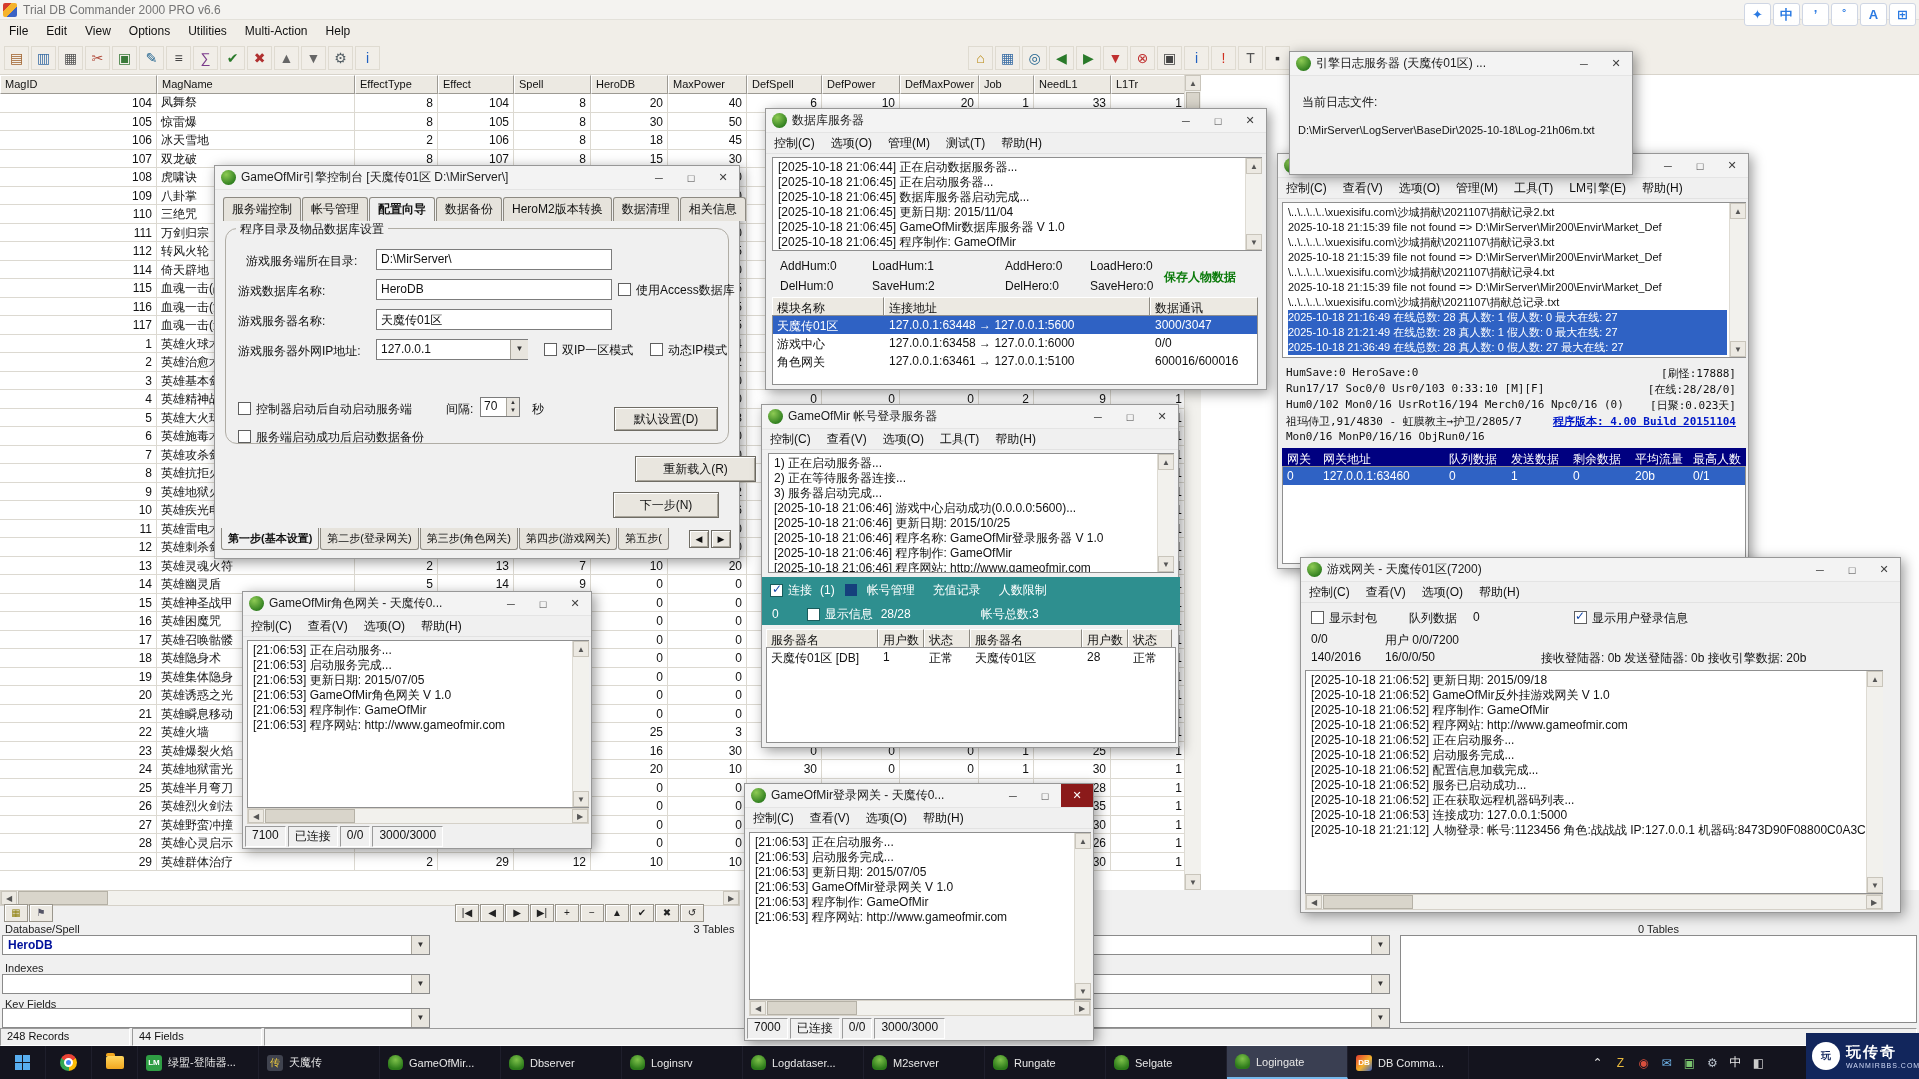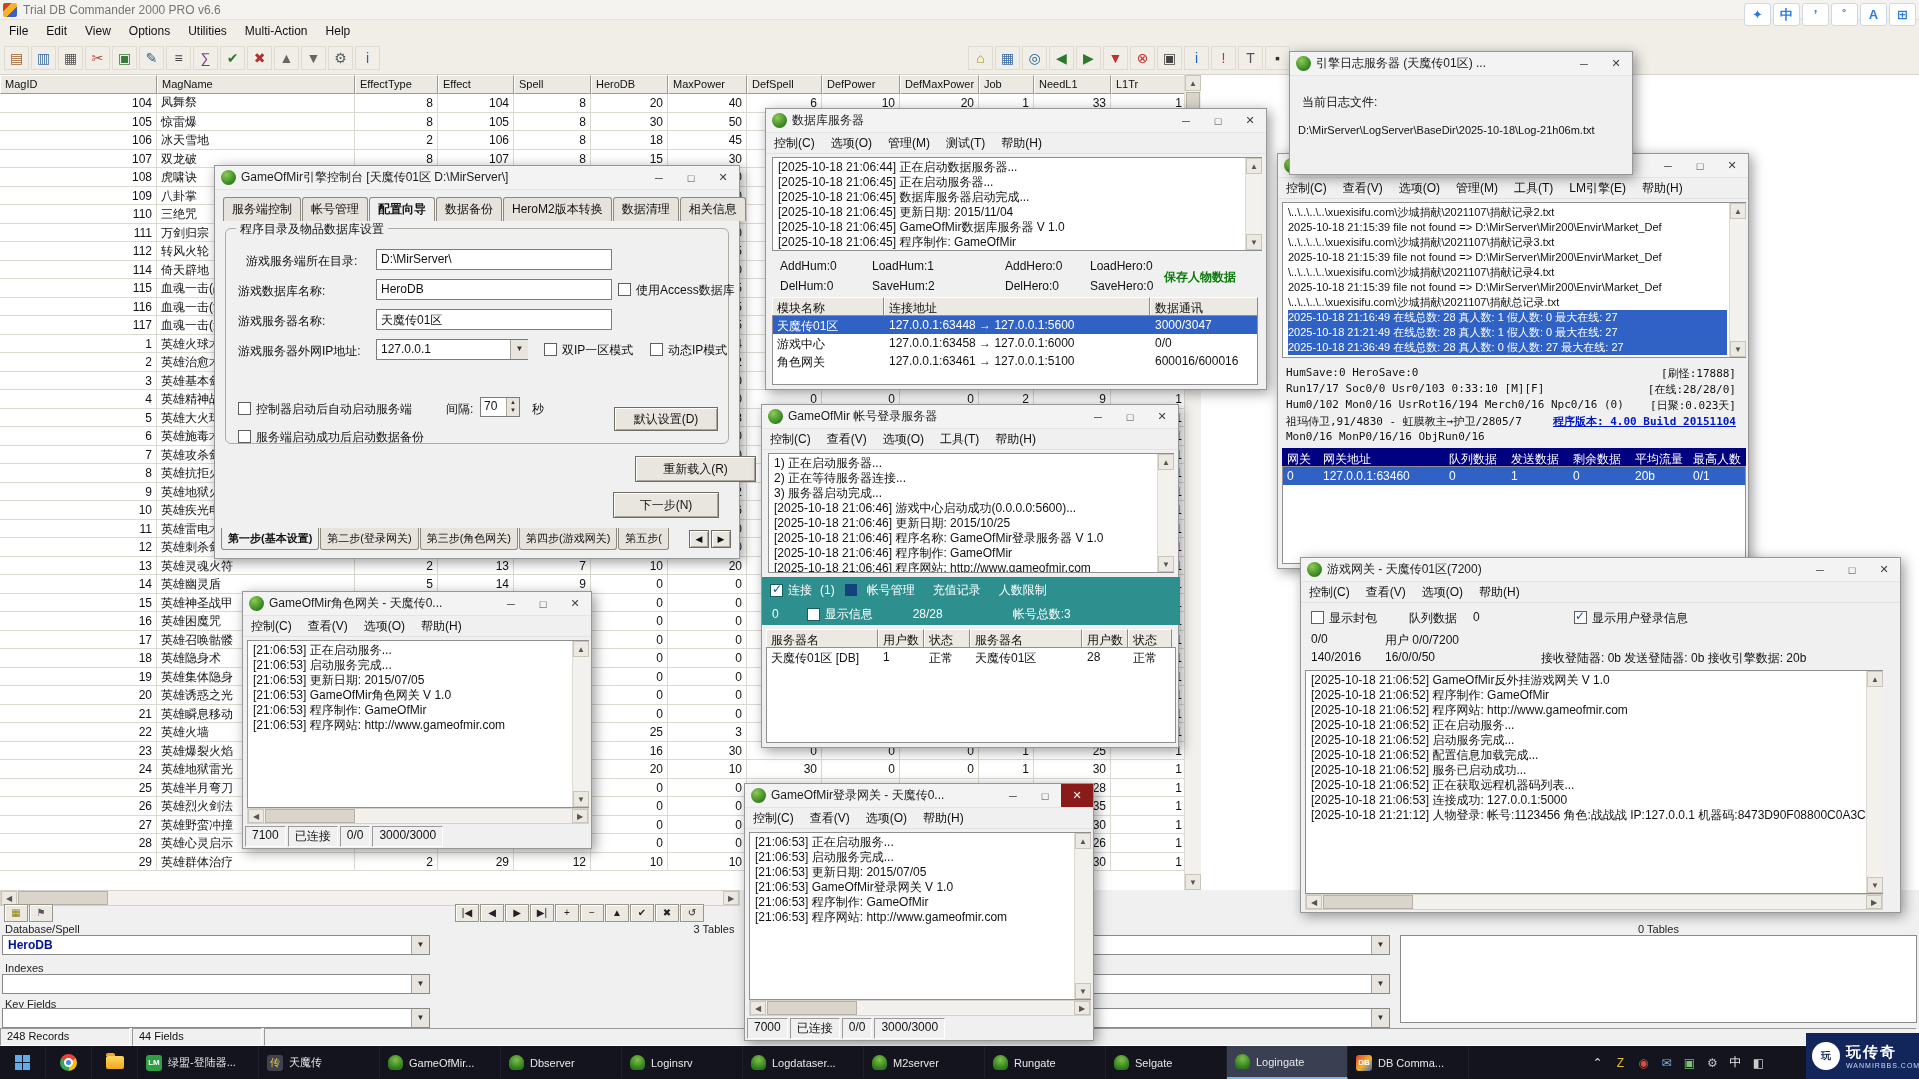--- a/index.html
+++ b/index.html
@@ -64,21 +64,21 @@
 .crow.sel{background:#2f62c4;color:#fff}
 .whitebox{position:absolute;background:#fff;border:1px solid #8f8f8f}
 .cb{display:inline-block;width:13px;height:13px;background:#fff;border:1px solid #5f5f5f;vertical-align:-2px;margin-right:5px;position:relative}
 .cb.on::after{content:"✓";position:absolute;left:0px;top:-3px;font-size:12px;color:#1346a8;font-weight:bold}
 .btn{position:absolute;background:#e9e6df;border:1px solid #6f6c64;box-shadow:inset 1px 1px 0 #fff,inset -1px -1px 0 #a9a59b;font-size:12px;display:flex;align-items:center;justify-content:center}
 .tbox{position:absolute;background:#fff;border:1px solid #7c7c7c;font-size:12px;padding:2px 4px;white-space:nowrap;overflow:hidden}
 .tabs{position:absolute;display:flex;align-items:flex-end}
 .tab{font-size:12px;padding:3px 8px;background:#e6e3dc;border:1px solid #8d8a82;border-bottom:none;border-radius:3px 3px 0 0;margin-right:1px;white-space:nowrap}
 .tab.active{background:#f0f0f0;font-weight:bold}
 .btabs .tab{border:1px solid #8d8a82;border-top:none;border-radius:0 0 3px 3px;font-size:11px;padding:3px 6px}
-.group{position:absolute;border:1px solid #b0ada5;border-radius:6px}
+.group{position:absolute;border:1px solid #b0ada5;border-radius:12px}
 .legend{position:absolute;left:10px;top:-8px;background:#f0f0f0;padding:0 4px;font-size:12px}
 .flabel{position:absolute;font-size:12px;white-space:nowrap}
 .spin{position:absolute;background:#fff;border:1px solid #7c7c7c;font-size:12px;padding:1px 3px}
 .spin .ud{position:absolute;right:0;top:0;bottom:0;width:13px;background:#e8e5de;border-left:1px solid #a8a49a;font-size:6px;line-height:8px;text-align:center;color:#333}
 .stbar{position:absolute;display:flex}
 .sbcell{border:1px solid;border-color:#9a9a9a #fff #fff #9a9a9a;font-size:12px;padding:1px 6px;margin-right:2px;white-space:nowrap}
 .tealbar{position:absolute;background:#2e8f8f;color:#fff;display:flex;align-items:center;font-size:12px}
 .tealbar .cbw{display:inline-block;width:13px;height:13px;background:#fff;border:1px solid #1a5c5c;margin:0 5px 0 8px;position:relative}
 .tealbar .cbw.on::after{content:"✓";position:absolute;left:1px;top:-3px;font-size:12px;color:#1346a8;font-weight:bold}
 .statline{position:absolute;font-family:"DejaVu Sans Mono","Liberation Mono",monospace;font-size:11px;white-space:nowrap}
@@ -1100,21 +1100,21 @@
     <span style="margin-left:8px">(1)</span>
     <span style="display:inline-block;width:12px;height:12px;background:#15417c;margin:0 10px"></span>
     <span style="margin-right:18px">帐号管理</span>
     <span style="margin-right:18px">充值记录</span>
     <span>人数限制</span>
   </div>
   <div class="tealbar" style="left:0;top:198px;width:418px;height:22px">
     <span style="margin-left:10px">0</span>
     <span class="cbw" style="margin-left:28px"></span>
     <span>显示信息</span>
-    <span style="margin-left:40px">28/28</span>
+    <span style="margin-left:8px">28/28</span>
     <span style="margin-left:70px">帐号总数:3</span>
   </div>
   <div class="chead" style="left:4px;top:224px">
     <div class="cth" style="width:112px">服务器名</div>
     <div class="cth" style="width:46px">用户数</div>
     <div class="cth" style="width:46px">状态</div>
     <div class="cth" style="width:112px">服务器名</div>
     <div class="cth" style="width:46px">用户数</div>
     <div class="cth" style="width:44px">状态</div>
   </div>
@@ -1230,20 +1230,21 @@
   <div class="flabel" style="left:10px;top:52px"><span class="cb"></span><span>显示封包</span></div>
   <div class="flabel" style="left:108px;top:52px">队列数据</div>
   <div class="flabel" style="left:172px;top:52px">0</div>
   <div class="flabel" style="left:273px;top:52px"><span class="cb on"></span><span>显示用户登录信息</span></div>
   <div class="flabel" style="left:10px;top:74px">0/0</div>
   <div class="flabel" style="left:84px;top:74px">用户 0/0/7200</div>
   <div class="flabel" style="left:10px;top:92px">140/2016</div>
   <div class="flabel" style="left:84px;top:92px">16/0/0/50</div>
   <div class="flabel" style="left:240px;top:92px">接收登陆器: 0b 发送登陆器: 0b 接收引擎数据: 20b</div>
   <div class="logbox" style="left:4px;top:112px;width:578px;height:224px;padding-right:18px">
+      <div>[2025-10-18 21:06:52] 更新日期: 2015/09/18</div>
       <div>[2025-10-18 21:06:52] GameOfMir反外挂游戏网关 V 1.0</div>
       <div>[2025-10-18 21:06:52] 程序制作: GameOfMir</div>
       <div>[2025-10-18 21:06:52] 程序网站: http://www.gameofmir.com</div>
       <div>[2025-10-18 21:06:52] 正在启动服务...</div>
       <div>[2025-10-18 21:06:52] 启动服务完成...</div>
       <div>[2025-10-18 21:06:52] 配置信息加载完成...</div>
       <div>[2025-10-18 21:06:52] 服务已启动成功...</div>
       <div>[2025-10-18 21:06:52] 正在获取远程机器码列表...</div>
       <div>[2025-10-18 21:06:53] 连接成功: 127.0.0.1:5000</div>
       <div>[2025-10-18 21:21:12] 人物登录: 帐号:1123456 角色:战战战 IP:127.0.0.1 机器码:8473D90F08800C0A3CD</div>

